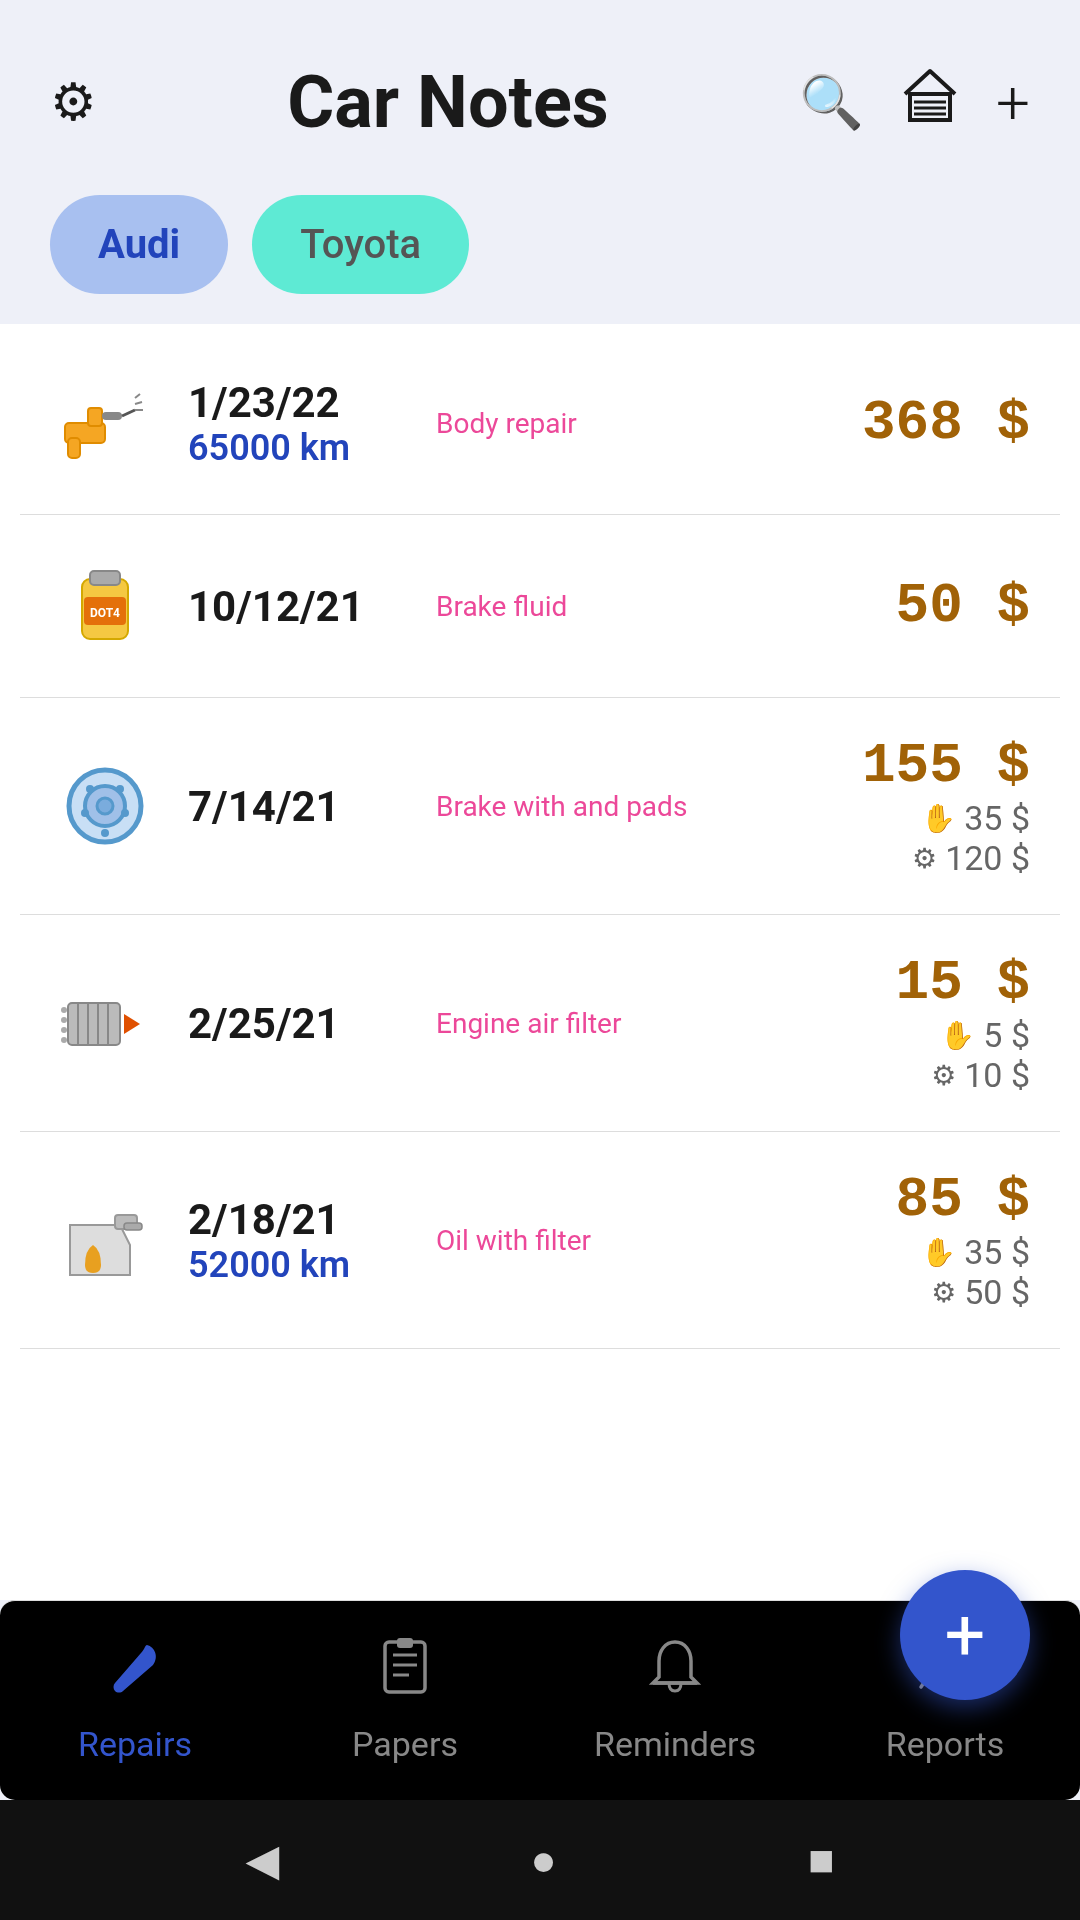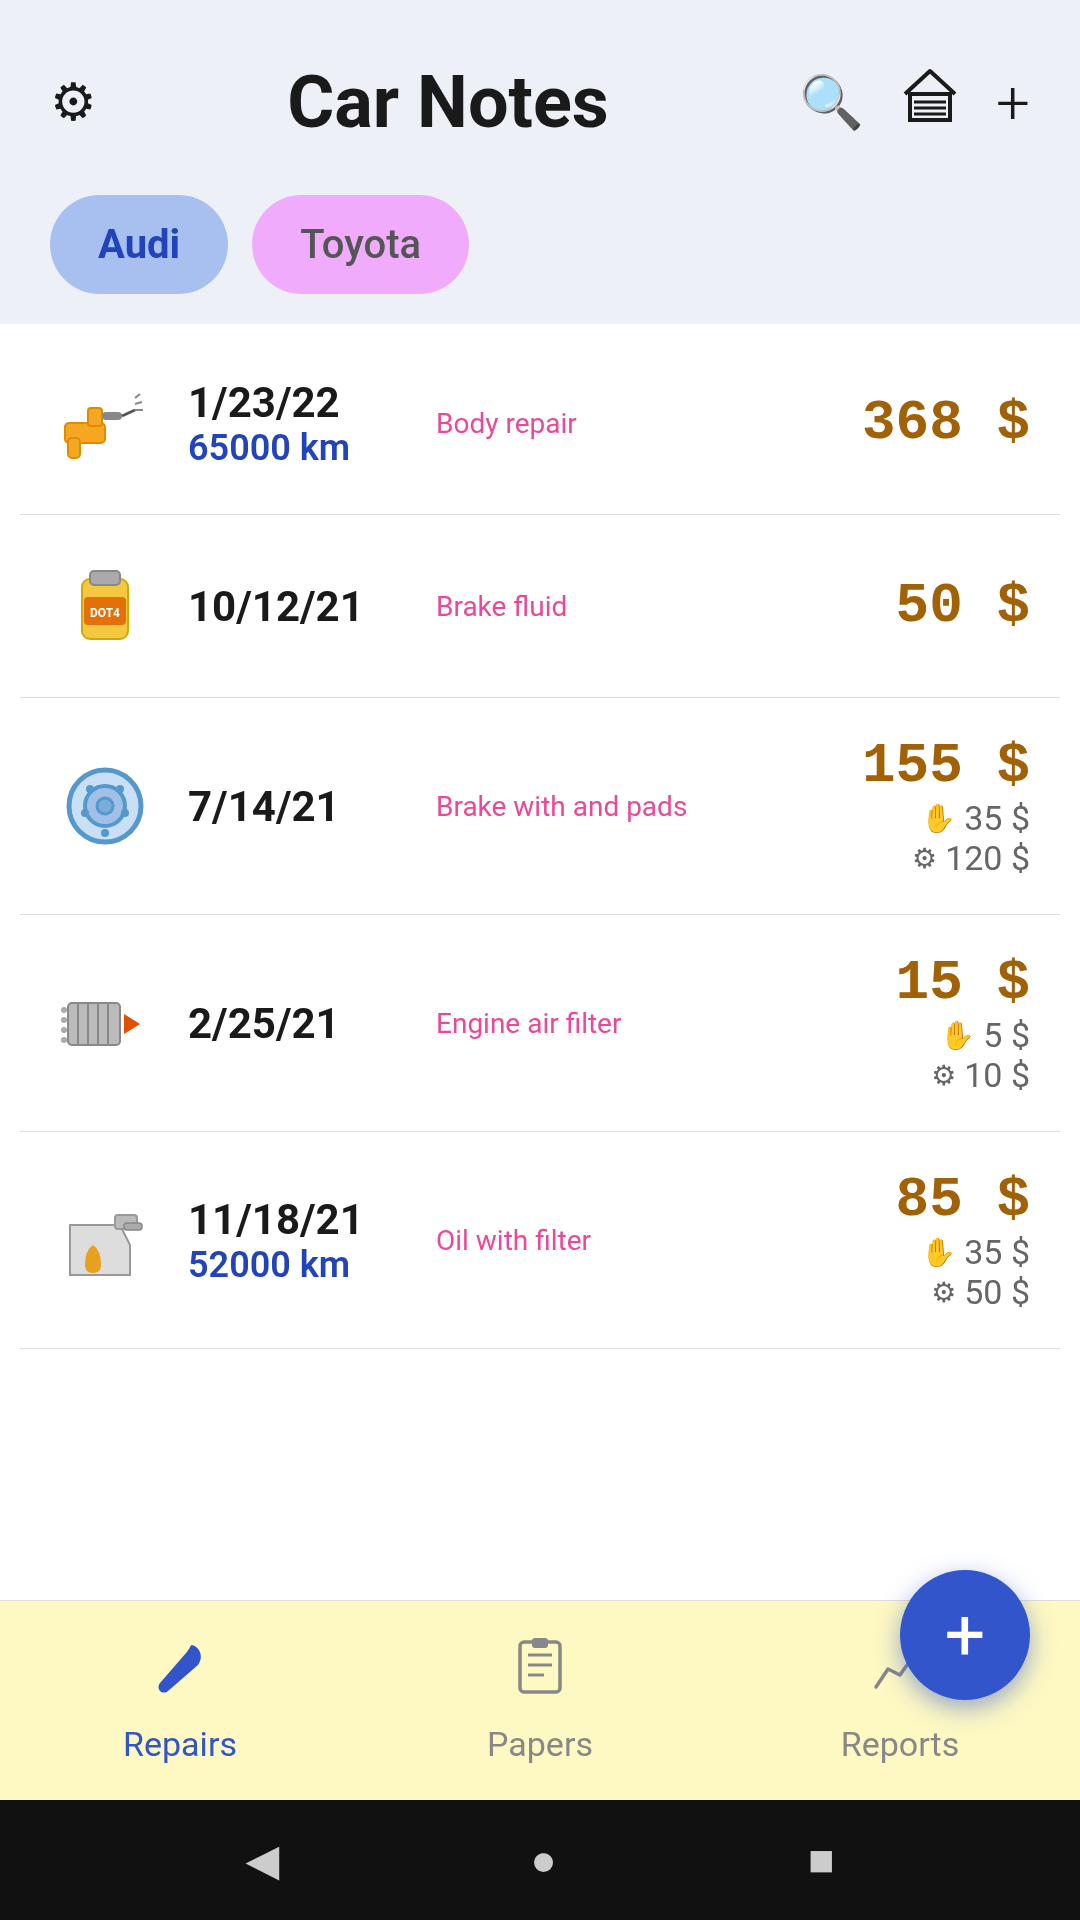--- a/index.html
+++ b/index.html
@@ -59,21 +59,21 @@
       cursor: pointer;
     }
 
     .car-tab.active {
       background: #a8c0f0;
       color: #2244bb;
       font-weight: 700;
     }
 
     .car-tab.inactive {
-      background: #f0abfc;
+      background: #5eead4;
       color: #555;
     }
 
     
     .repairs-list {
       flex: 1;
       overflow-y: auto;
       padding: 8px 20px;
       background: #ffffff;
       margin: 0 0 0 0;
@@ -145,23 +145,24 @@
       gap: 8px;
     }
 
     .cost-detail-icon {
       font-size: 28px;
     }
 
     
     .bottom-nav {
       height: 200px;
-      background: #fef9c3;
+      background: #000000;
       display: flex;
       border-top: 1px solid #ddd;
+      border-radius: 15px;
     }
 
     .nav-item {
       flex: 1;
       display: flex;
       flex-direction: column;
       align-items: center;
       justify-content: center;
       gap: 12px;
       cursor: pointer;
@@ -382,21 +383,21 @@
 
           <polygon points="10,30 60,30 70,50 70,80 10,80" fill="#ddd" stroke="#999" stroke-width="2"></polygon>
           <rect x="55" y="20" width="22" height="14" rx="3" fill="#bbb" stroke="#999" stroke-width="2"></rect>
 
           <rect x="64" y="28" width="18" height="7" rx="3" fill="#aaa" stroke="#888" stroke-width="1.5"></rect>
 
           <path d="M25 70 Q25 55 33 50 Q41 55 41 70 Q41 78 33 78 Q25 78 25 70Z" fill="#e8a020"></path>
         </svg>
       </div>
       <div class="repair-date-block">
-        <div class="repair-date">11/18/21</div>
+        <div class="repair-date">2/18/21</div>
         <div class="repair-km">52000 km</div>
       </div>
       <div class="repair-name">Oil with filter</div>
       <div class="repair-cost-block">
         <div class="cost-total">85 $</div>
         <div class="cost-detail">
           <span class="cost-detail-icon">✋</span>
           <span>35 $</span>
         </div>
         <div class="cost-detail">
@@ -430,20 +431,30 @@
           <line x1="18" y1="28" x2="42" y2="28" stroke="#888" stroke-width="3"></line>
           <line x1="18" y1="38" x2="34" y2="38" stroke="#888" stroke-width="3"></line>
           <rect x="22" y="1" width="16" height="10" rx="3" fill="#888"></rect>
         </svg>
       </span>
       <span class="nav-label">Papers</span>
     </div>
     <div class="nav-item">
       <span class="nav-icon">
         <svg width="60" height="60" viewBox="0 0 60 60" fill="none">
+          <path d="M30 5 C20 5 14 14 14 24 L14 40 L8 46 L52 46 L46 40 L46 24 C46 14 40 5 30 5Z" stroke="#888" stroke-width="3.5" fill="none"></path>
+          <line x1="8" y1="46" x2="52" y2="46" stroke="#888" stroke-width="3.5"></line>
+          <path d="M24 46 Q24 54 30 54 Q36 54 36 46" stroke="#888" stroke-width="3" fill="none"></path>
+        </svg>
+      </span>
+      <span class="nav-label">Reminders</span>
+    </div>
+    <div class="nav-item">
+      <span class="nav-icon">
+        <svg width="60" height="60" viewBox="0 0 60 60" fill="none">
           <polyline points="6,50 18,32 30,38 44,18 54,24" stroke="#888" stroke-width="3.5" fill="none" stroke-linejoin="round" stroke-linecap="round"></polyline>
         </svg>
       </span>
       <span class="nav-label">Reports</span>
     </div>
   </div>
 </div>
 
 <div class="android-navbar">
   <span class="android-btn">◀</span>

